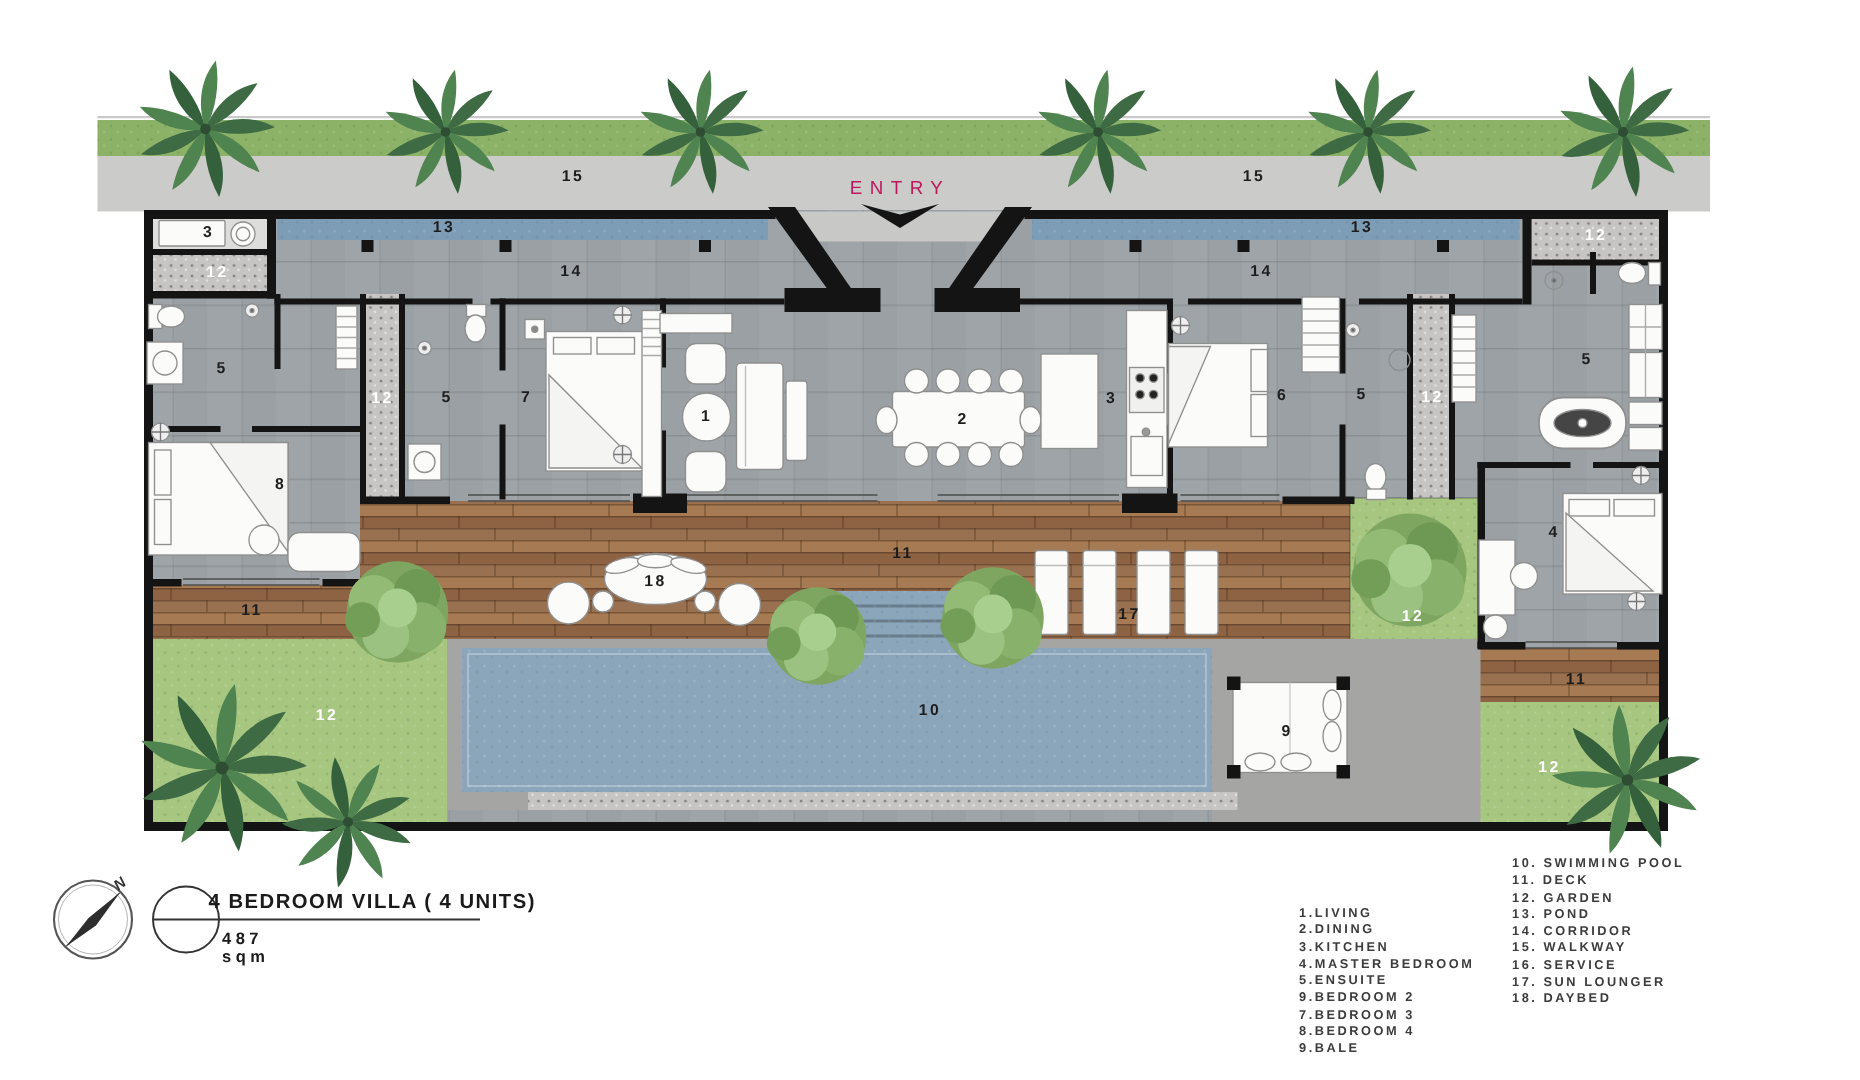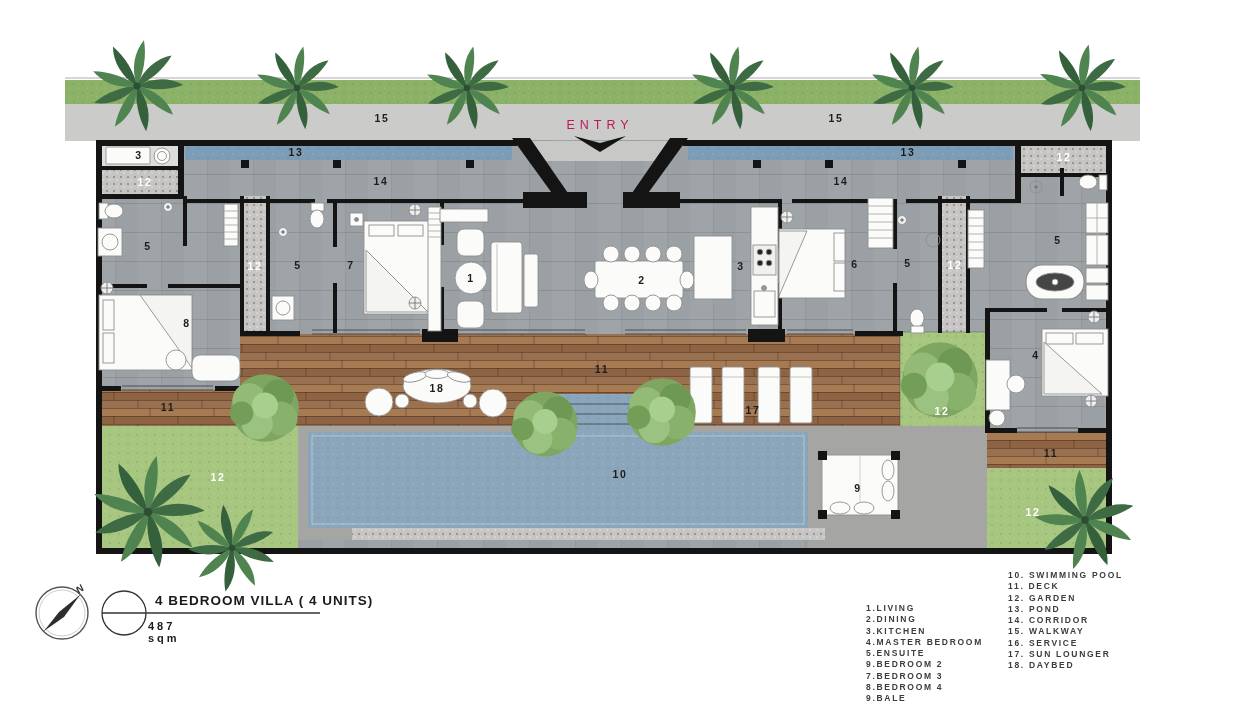--- a/index.html
+++ b/index.html
@@ -5,21 +5,21 @@
   html,body{margin:0;padding:0;background:#fff;}
   #canvas{position:relative;width:1142px;height:720px;background:#ffffff;overflow:hidden;
           font-family:"Liberation Sans",sans-serif;}
   #plan-svg{position:absolute;left:0;top:0;}
   .plan-label{position:absolute;transform:translate(-50%,-50%);font-weight:bold;
               font-size:10.5px;letter-spacing:1.6px;color:#1d1d1d;white-space:nowrap;line-height:1;}
   .plan-label.light{color:#ffffff;}
   #entry-label{position:absolute;left:600px;top:125px;transform:translate(-50%,-50%);
                font-weight:normal;font-size:12.5px;letter-spacing:5px;color:#be185d;}
   #title-block{position:absolute;left:0;top:0;}
-  #villa-title{position:absolute;left:155px;top:593px;font-weight:bold;font-size:13.5px;
+  #villa-title{position:absolute;left:139px;top:593px;font-weight:bold;font-size:13.5px;
                letter-spacing:1px;color:#1a1a1a;white-space:nowrap;}
   #villa-area{position:absolute;left:148px;top:620px;font-weight:bold;font-size:11px;
               letter-spacing:3px;color:#1a1a1a;}
   #legend{position:absolute;left:866px;top:570px;}
   .legend-col{position:absolute;top:0;}
   .legend-col.c1{left:0;margin-top:33px;}
   .legend-col.c2{left:130px;margin-left:12px;}
   .legend-row{font-weight:bold;font-size:8.5px;letter-spacing:1.7px;color:#3c3c3c;
               line-height:11.3px;white-space:nowrap;}
 </style>

